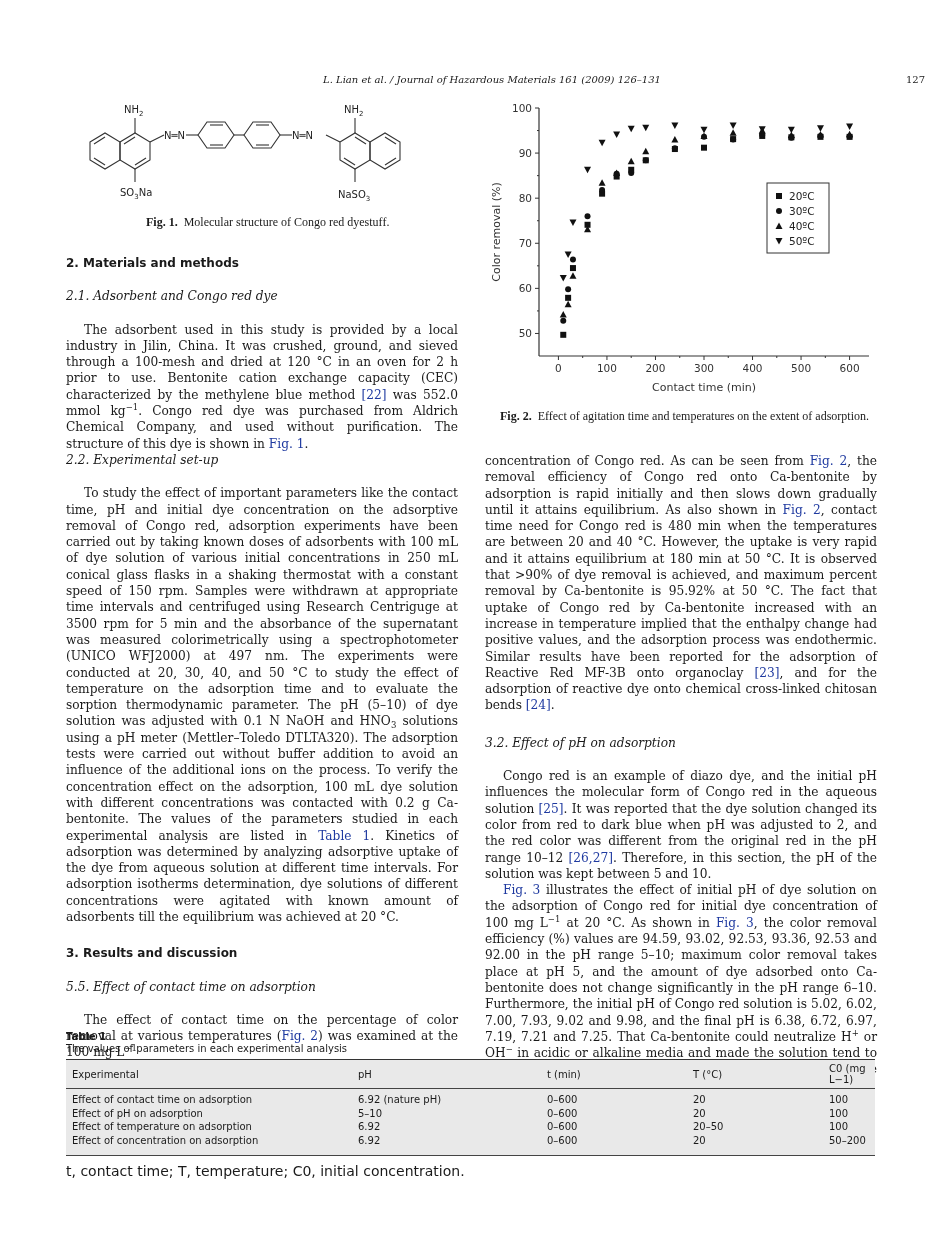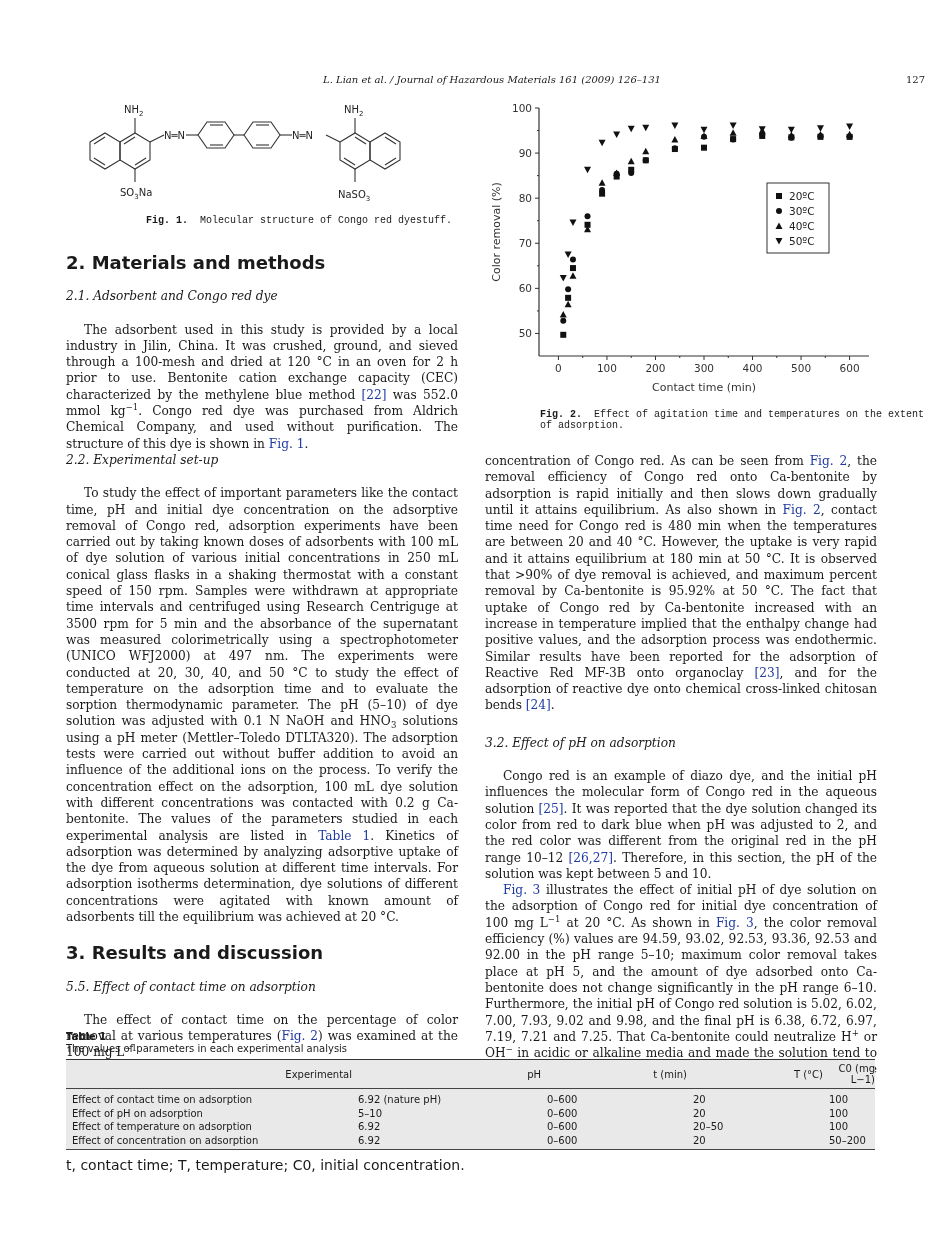--- a/index.html
+++ b/index.html
@@ -5,33 +5,33 @@
   html, body { margin: 0; padding: 0; background: #ffffff; }
   body { width: 926px; height: 1234px; position: relative; overflow: hidden;
          font-family: "DejaVu Serif", "Liberation Serif", serif; color: #1a1a1a; }
   .abs { position: absolute; }
   .runhead { top: 74px; left: 0; width: 926px; font-size: 10px; font-style: italic; }
   .runhead .title { position: absolute; left: 323px; }
   .runhead .pg { position: absolute; left: 906px; font-style: normal; }
   .col { position: absolute; width: 392px; font-size: 12.2px; line-height: 16.3px; text-align: justify; }
   .col p { margin: 0; text-indent: 18px; }
   .col p.noind { text-indent: 0; }
-  h2.sec { font-size: 18px; font-weight: bold; margin: 0; font-family: "DejaVu Sans", "Liberation Sans", sans-serif; }
+  h2.sec { font-size: 12px; font-weight: bold; margin: 0; font-family: "DejaVu Sans", "Liberation Sans", sans-serif; }
   h3.sub { font-size: 12.2px; font-style: italic; font-weight: normal; margin: 0; }
   .link { color: #1f3aa0; }
-  .figcap { font-size: 10px; font-family: Liberation Mono, monospace; }
+  .figcap { font-size: 12px; font-family: Liberation Serif, serif; }
   .figcap b { font-weight: bold; }
   sup, sub { font-size: 70%; line-height: 0; }
   .tbl-title { font-size: 10px; font-weight: bold; font-family: "DejaVu Sans", "Liberation Sans", sans-serif; }
   .tbl-sub { font-size: 10px; font-family: "DejaVu Sans", "Liberation Sans", sans-serif; }
   table.t1 { border-collapse: collapse; width: 809px; font-size: 10px;
              font-family: "DejaVu Sans", "Liberation Sans", sans-serif; background: #e9e9e9; }
-  table.t1 th { font-weight: normal; text-align: right; padding: 3px 0 3px 6px; border-top: 1.5px solid #333; border-bottom: 1.5px solid #444; }
+  table.t1 th { font-weight: normal; text-align: left; padding: 3px 0 3px 6px; border-top: 1.5px solid #333; border-bottom: 1.5px solid #444; }
   table.t1 td { padding: 0 0 0 6px; line-height: 13.5px; }
-  table.t1 tr.last td { border-bottom: 1.5px solid #444; padding-bottom: 2px; }
+  table.t1 tr.last td { border-bottom: 1.5px solid #444; padding-bottom: 8px; }
   table.t1 tr.first td { padding-top: 4px; }
   .tnote { font-size: 14px; font-family: "DejaVu Sans", "Liberation Sans", sans-serif; }
   svg text { font-family: "DejaVu Sans", "Liberation Sans", sans-serif; }
 </style>
 </head>
 <body>
 
 <div class="abs runhead">
   <span class="title">L. Lian et al. / Journal of Hazardous Materials 161 (2009) 126–131</span>
   <span class="pg">127</span>
@@ -211,21 +211,21 @@
         <text x="305" y="102" font-size="10.5" fill="#222">20ºC</text>
         <circle cx="295" cy="113" r="3" fill="#111"></circle>
         <text x="305" y="117" font-size="10.5" fill="#222">30ºC</text>
         <polygon points="295,124.5 291.5,131 298.5,131" fill="#111"></polygon>
         <text x="305" y="132" font-size="10.5" fill="#222">40ºC</text>
         <polygon points="295,146.5 291.5,140 298.5,140" fill="#111"></polygon>
         <text x="305" y="147" font-size="10.5" fill="#222">50ºC</text>
       </g>
   </svg>
 </div>
-<div class="abs figcap" style="left:500px; top:409px;margin-left:40px;">
+<div class="abs figcap" style="left:500px; top:409px;">
   <b>Fig. 2.</b>&nbsp; <span>Effect of agitation time and temperatures on the extent of adsorption.</span>
 </div>
 
 <div class="col" style="left:485px; top:453px;">
   <p class="noind"><span>concentration of Congo red. As can be seen from </span><span class="link">Fig. 2</span><span>, the removal efficiency of Congo red onto Ca-bentonite by adsorption is rapid initially and then slows down gradually until it attains equilibrium. As also shown in </span><span class="link">Fig. 2</span><span>, contact time need for Congo red is 480 min when the temperatures are between 20 and 40 °C. However, the uptake is very rapid and it attains equilibrium at 180 min at 50 °C. It is observed that &gt;90% of dye removal is achieved, and maximum percent removal by Ca-bentonite is 95.92% at 50 °C. The fact that uptake of Congo red by Ca-bentonite increased with an increase in temperature implied that the enthalpy change had positive values, and the adsorption process was endothermic. Similar results have been reported for the adsorption of Reactive Red MF-3B onto organoclay </span><span class="link">[23]</span><span>, and for the adsorption of reactive dye onto chemical cross-linked chitosan bends </span><span class="link">[24]</span><span>.</span></p>
 
   <h3 class="sub" style="margin-top:21px;">3.2.  Effect of pH on adsorption</h3>
   <p style="margin-top:17px;"><span>Congo red is an example of diazo dye, and the initial pH influences the molecular form of Congo red in the aqueous solution </span><span class="link">[25]</span><span>. It was reported that the dye solution changed its color from red to dark blue when pH was adjusted to 2, and the red color was different from the original red in the pH range 10–12 </span><span class="link">[26,27]</span><span>. Therefore, in this section, the pH of the solution was kept between 5 and 10.</span></p>
   <p><span class="link">Fig. 3</span><span> illustrates the effect of initial pH of dye solution on the adsorption of Congo red for initial dye concentration of 100 mg L</span><sup>−1</sup><span> at 20 °C. As shown in </span><span class="link">Fig. 3</span><span>, the color removal efficiency (%) values are 94.59, 93.02, 92.53, 93.36, 92.53 and 92.00 in the pH range 5–10; maximum color removal takes place at pH 5, and the amount of dye adsorbed onto Ca-bentonite does not change significantly in the pH range 6–10. Furthermore, the initial pH of Congo red solution is 5.02, 6.02, 7.00, 7.93, 9.02 and 9.98, and the final pH is 6.38, 6.72, 6.97, 7.19, 7.21 and 7.25. That Ca-bentonite could neutralize H</span><sup>+</sup><span> or OH</span><sup>−</sup><span> in acidic or alkaline media and made the solution tend to neutral is because of its special structural properties. On one hand, bentonite</span></p>
 </div>

